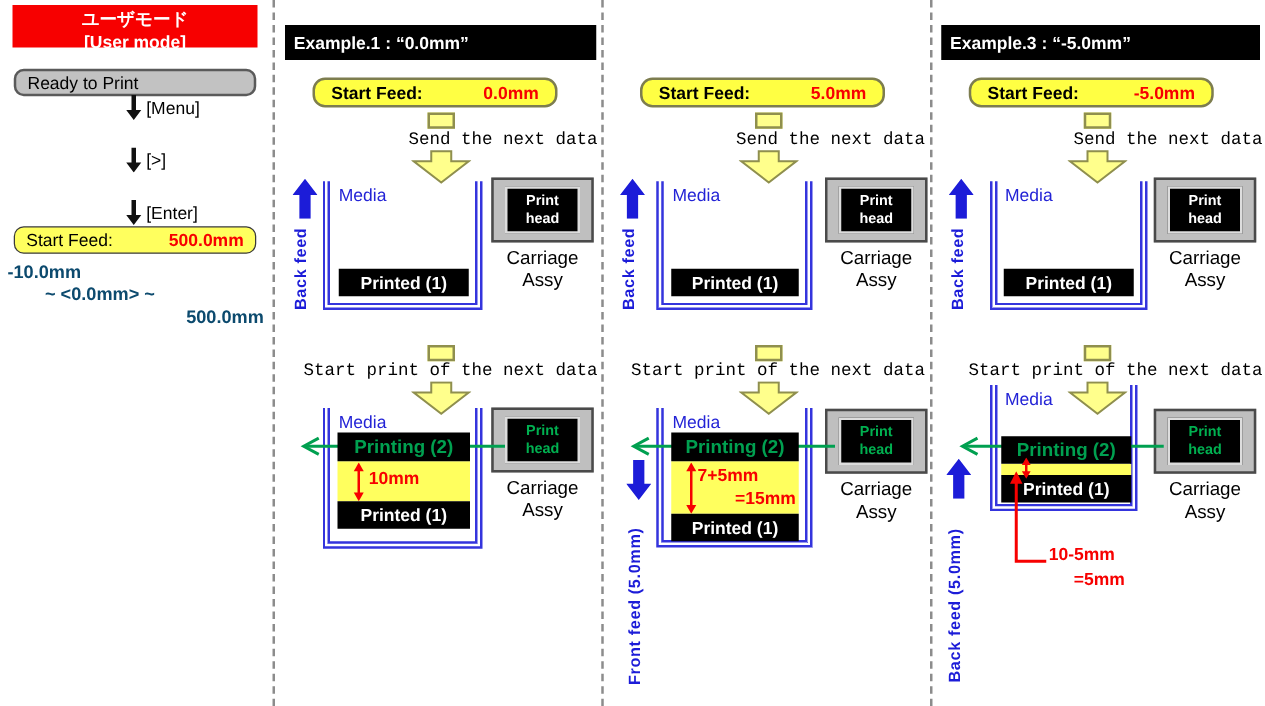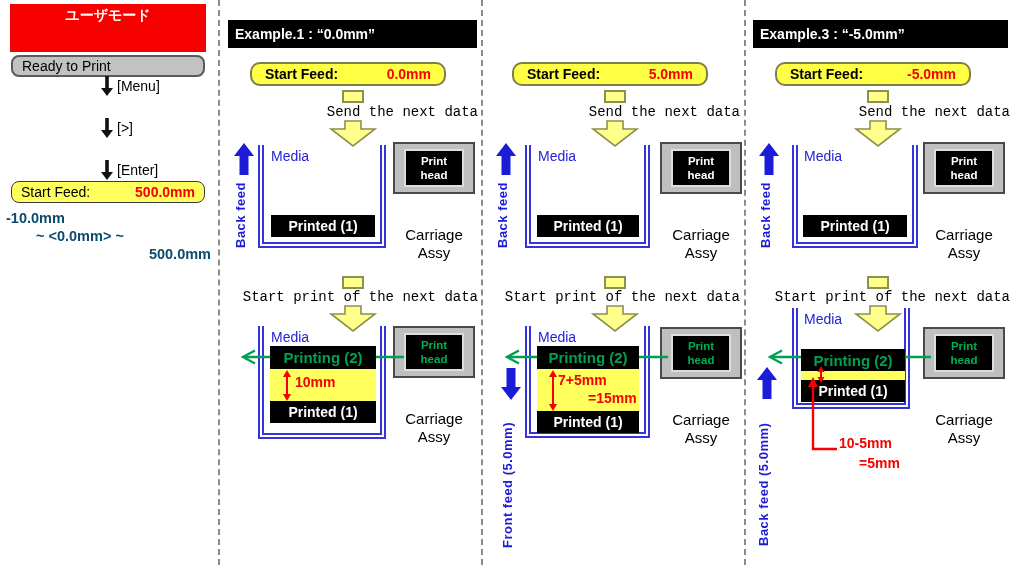--- a/index.html
+++ b/index.html
@@ -7,21 +7,21 @@
   .canvas{
     position:relative;width:1012px;height:565px;background:#ffffff;overflow:hidden;
     font-family:"Liberation Sans","DejaVu Sans",sans-serif;color:#000;
   }
   .abs{position:absolute;}
 
   
   .sep{position:absolute;top:0;height:565px;width:0;border-left:2px dashed #8c8c8c;}
 
   
-  .lp-header{position:absolute;left:10px;top:4px;width:196px;height:48px;background:#f70000;
+  .lp-header{position:absolute;left:10px;top:4px;width:196px;height:34px;background:#f70000;
     color:#fff;font-weight:bold;font-size:14px;text-align:center;line-height:1.32;padding-top:2px;}
   .lp-box{position:absolute;left:11px;width:194px;height:22px;border-radius:8px;
     display:flex;justify-content:space-between;align-items:center;padding:0 9px;font-size:14px;}
   .lp-box.gray{background:#c2c2c2;border:2px solid #5a5a5a;}
   .lp-box.yellow{background:#ffff5e;border:1.5px solid #3a3a3a;}
   .lp-key{position:absolute;left:117px;font-size:14px;}
   .lp-arrow{position:absolute;left:100px;width:14px;height:20px;}
   .lp-range{position:absolute;color:#0c4a6e;font-weight:bold;font-size:14.5px;}
   .red-val{color:#f70000;font-weight:bold;}
 
@@ -78,21 +78,21 @@
   .ph-gray{position:absolute;width:82px;height:52px;background:#bfbfbf;border:2px solid #4a4a4a;
     display:flex;align-items:center;justify-content:center;z-index:1;}
   .ph-mid{left:165px;top:126px;}
   .col2 .ph-mid,.col3 .ph-mid{left:170px;}
   .ph-bot{left:165px;top:310px;}
   .col2 .ph-bot,.col3 .ph-bot{left:170px;top:311px;}
   .ph-black{width:60px;height:38px;background:#000;border:2px solid #dddddd;color:#fff;
     font-weight:bold;font-size:11.5px;line-height:1.25;display:flex;flex-direction:column;
     align-items:center;justify-content:center;z-index:3;}
   .ph-bot .ph-black{color:#00b050;}
-  .carriage{position:absolute;width:90px;text-align:center;font-size:15px;line-height:1.2;margin-top:28px;}
+  .carriage{position:absolute;width:90px;text-align:center;font-size:15px;line-height:1.2;}
   .car-mid{left:161px;top:182px;}
   .col2 .car-mid,.col3 .car-mid{left:166px;}
   .car-bot{left:161px;top:366px;}
   .col2 .car-bot,.col3 .car-bot{left:166px;top:367px;}
 
   
   .blue-arrow{position:absolute;width:20px;height:32px;z-index:2;}
   .feed-mid{left:6px;top:127px;}
   .col2 .feed-bot{left:11px;top:352px;}
   .col3 .feed-bot{left:4px;top:351px;}
@@ -138,20 +138,21 @@
       <polyline points="19,2.5 7,9 19,15.5" fill="none" stroke="#00a050" stroke-width="2.4"></polyline>
     </g>
   </defs>
 </svg>
 
 <div class="canvas">
 
   <div class="abs" style="left:0;top:0;width:218px;height:565px;">
     <div class="lp-header">
       <div>ユーザモード</div>
+      <div>[User mode]</div>
     </div>
 
     <div class="lp-box gray" style="top:55px;">
       <span>Ready to Print</span>
     </div>
 
     <svg class="lp-arrow" style="top:76px;" viewBox="0 0 14 20">
       <path d="M5.2 0h3.6v12h4.2l-6 8-6-8h4.2z" fill="#111"></path>
     </svg>
     <span class="lp-key" style="top:78px;">[Menu]</span>

